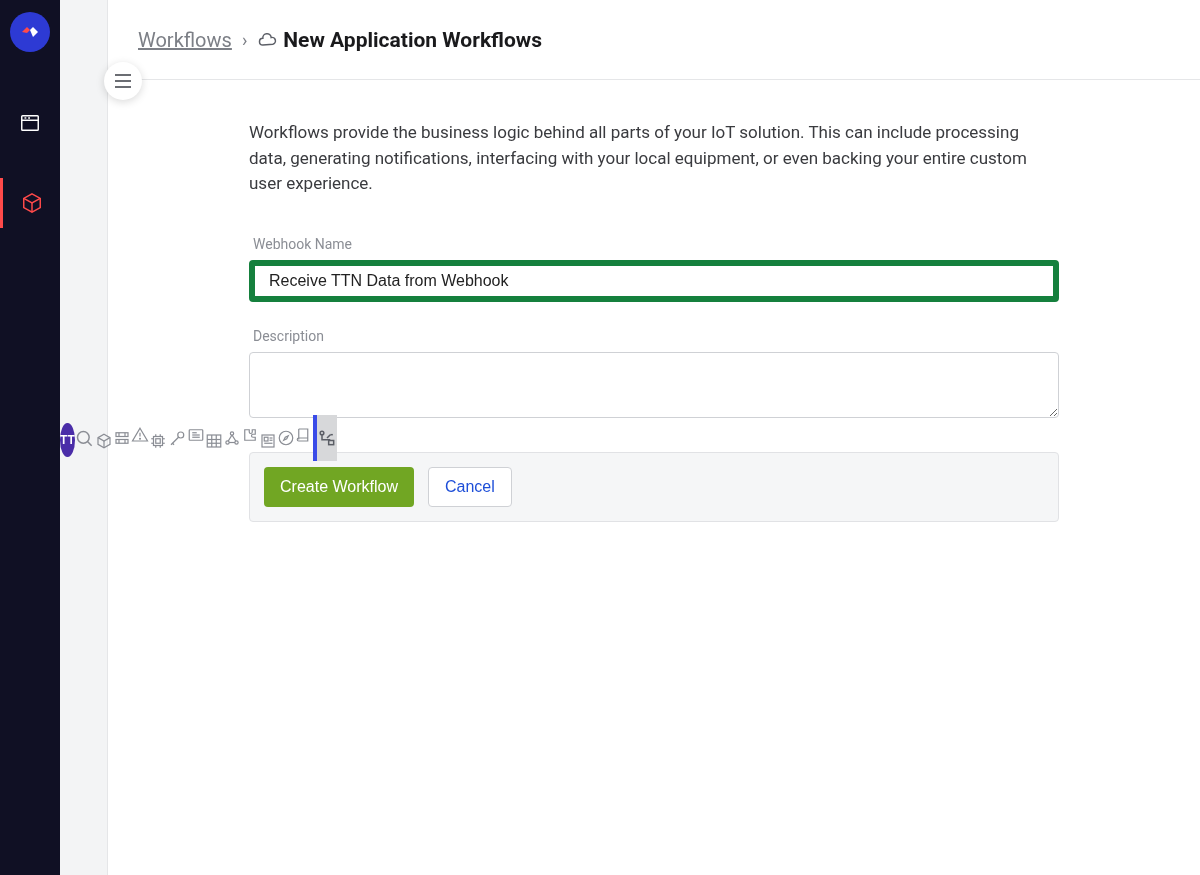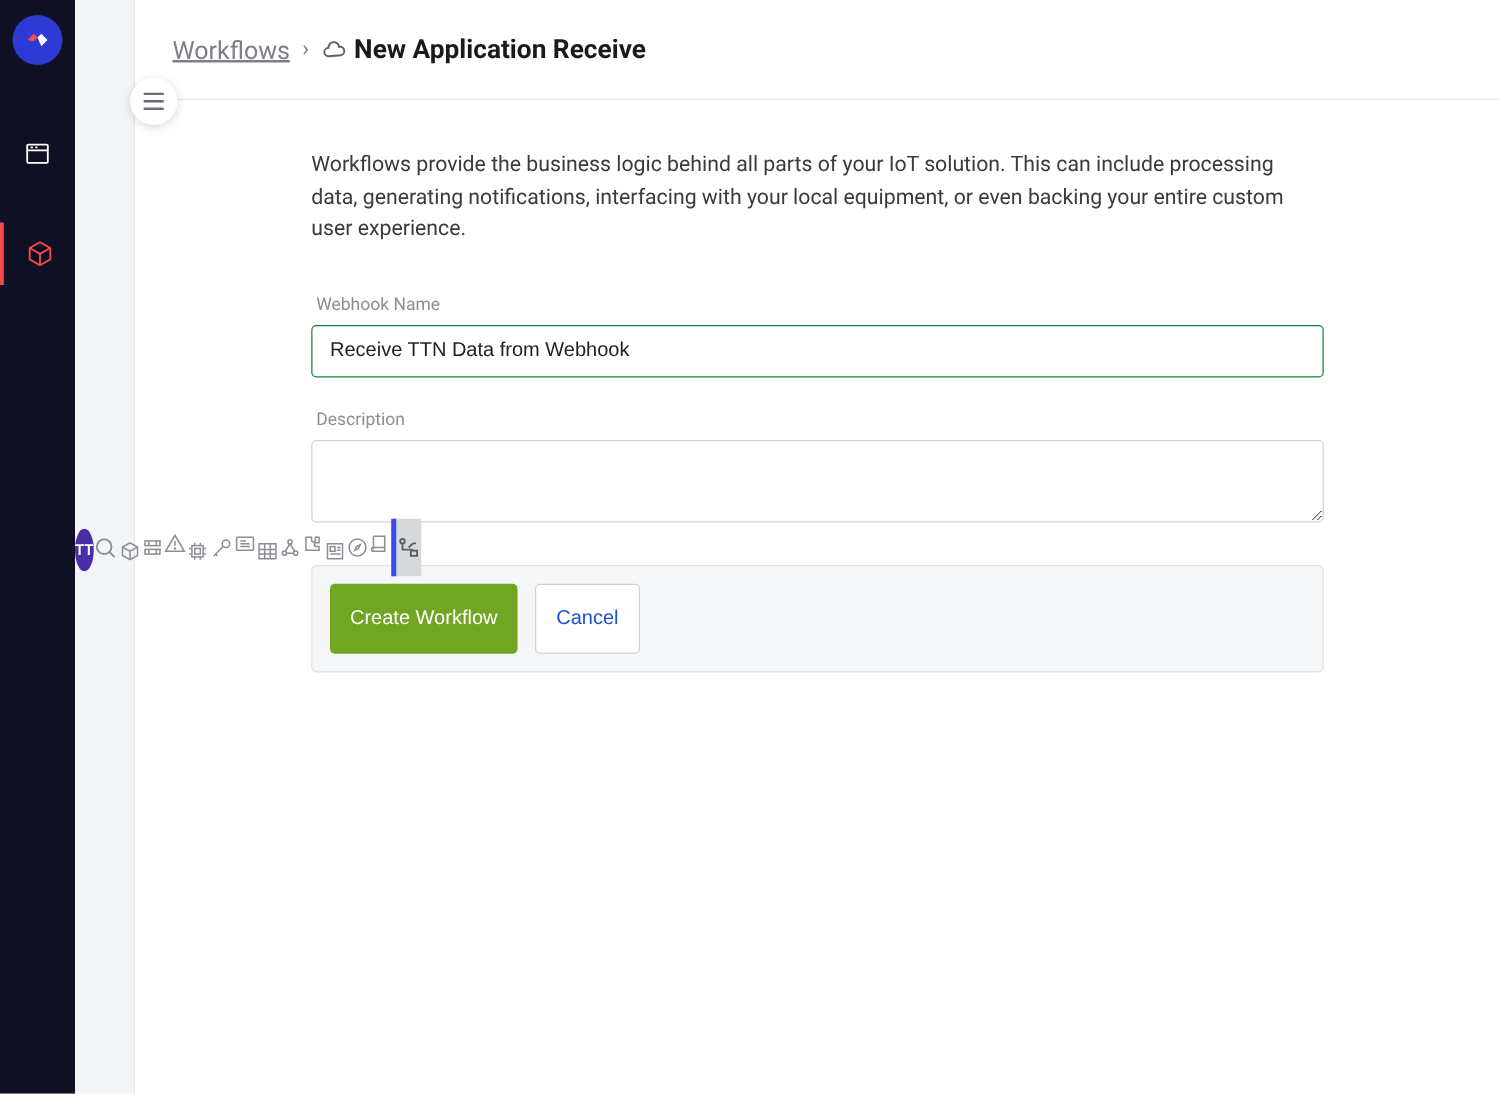--- a/index.html
+++ b/index.html
@@ -90,35 +90,35 @@
   }
   .section-header::before, .section-header::after {
     content:""; flex:1; height:1px; background:#d9dadd;
   }
   .section-header span { padding: 0 14px; }
 
   .intro { color:#3a3b3f; font-size: 17px; line-height: 1.5; margin-bottom: 39px; }
 
   .field-label { color:#8b8e95; font-size: 14px; margin-bottom: 8px; display:block; margin-left:4px; }
   .text-input {
-    width:100%; height:42px; border:1px solid #15803d; border-radius:4px;
+    width:100%; height:42px; border:6px solid #15803d; border-radius:4px;
     padding: 0 14px; font-size:16px; color:#222; background:#fff;
   }
   .textarea {
     width:100%; height:66px; border:1px solid #cfd1d5; border-radius:4px;
     padding: 10px 14px; font-size:15px; color:#222; resize: vertical; background:#fff; font-family:inherit;
   }
   .field-group { margin-bottom: 26px; }
 
   .action-panel {
     border:1px solid #e1e2e5; background:#f5f6f7; border-radius:4px;
     padding: 14px; display:flex; gap:14px; margin-top: 30px;
   }
   .btn {
-    height:56px; padding: 0 16px; border-radius:4px; font-size:16px; cursor:pointer;
+    height:40px; padding: 0 16px; border-radius:4px; font-size:16px; cursor:pointer;
     display:inline-flex; align-items:center; justify-content:center;
   }
   .btn-primary { background:#71a623; color:#fff; border:none; font-weight:500; }
   .btn-secondary { background:#fff; color:#1d4ed8; border:1px solid #cfd1d5; }
 </style>
 </head>
 <body>
 
 <div class="hamburger">
   <svg width="18" height="14" viewBox="0 0 18 14">
@@ -282,21 +282,21 @@
 </div>
 
 <div class="main">
   <div class="topbar">
     <span class="crumb-link">Workflows</span>
     <span class="crumb-sep">›</span>
     <span class="crumb-current">
       <svg width="20" height="16" viewBox="0 0 24 18" stroke-width="1.8">
           <path d="M7 15 a4 4 0 0 1 0 -8 a5 5 0 0 1 10 -1 a4 4 0 0 1 2 8 z"></path>
         </svg>
-      <span>New Application Receive</span>
+      <span>New Application Workflows</span>
     </span>
   </div>
 
   <div class="content">
     <div class="content-inner">
 
       <p class="intro">Workflows provide the business logic behind all parts of your IoT solution. This can include processing data, generating notifications, interfacing with your local equipment, or even backing your entire custom user experience.</p>
 
       <div class="field-group">
         <label class="field-label">Webhook Name</label>

